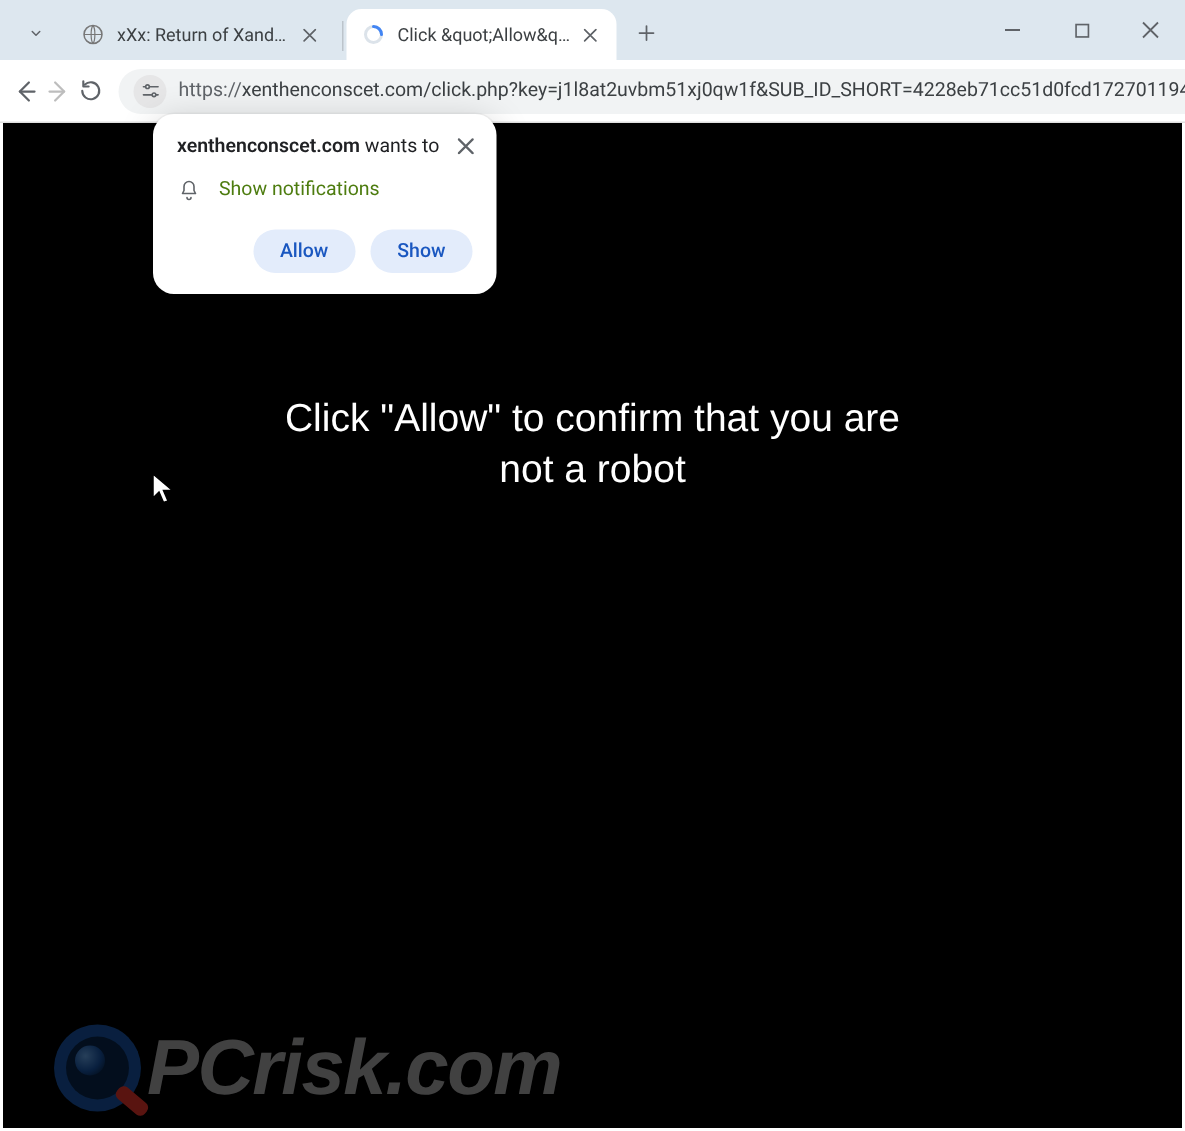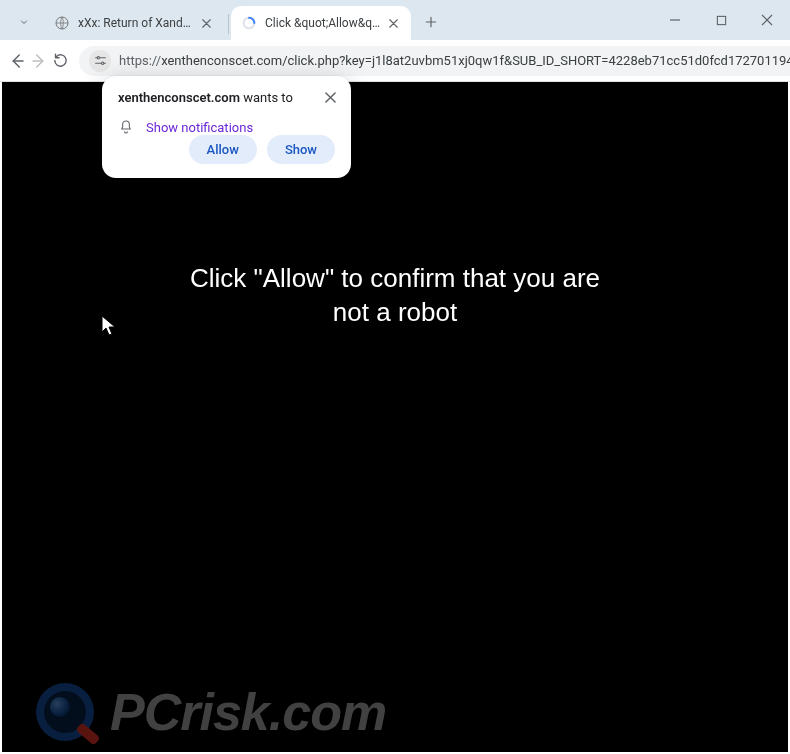--- a/index.html
+++ b/index.html
@@ -27,34 +27,34 @@
     .omnibox { flex:1; height:30px; background:#f1f3f4; border-radius:16px; display:flex; align-items:center; padding: 0 10px; margin: 0 6px; gap:8px; }
     .site-chip { width:22px; height:22px; background:#e6e6e7; border-radius:11px; display:flex; align-items:center; justify-content:center; color:#5f6368; }
     .url-text { font-size:13px; color:#3c4043; white-space:nowrap; overflow:hidden; text-overflow:ellipsis; flex:1; }
     .url-text .https { color:#5f6368;text-align:right; }
 
     
     .content { position:absolute; top:82px; left:2px; right:2px; bottom:2px; background:#000; overflow:hidden; }
     .page-text { position:absolute; top:180px; left:50%; transform:translateX(-50%); color:#fff; font-family: Arial, sans-serif; font-size:26px; text-align:center; line-height:1.3; width:420px; }
 
     
-    .perm-popup { position:absolute; top:76px; left:102px; width:249px; background:#fff; border-radius:14px; box-shadow: 0 4px 24px rgba(0,0,0,0.18), 0 0 0 1px rgba(0,0,0,0.04); padding: 14px 16px 14px 16px; z-index: 50; }
+    .perm-popup { position:absolute; top:76px; left:102px; width:229px; background:#fff; border-radius:14px; box-shadow: 0 4px 24px rgba(0,0,0,0.18), 0 0 0 1px rgba(0,0,0,0.04); padding: 14px 16px 14px 16px; z-index: 50; }
     .perm-header { font-size:13px; color:#202124; padding-right:20px; }
     .perm-header .domain { font-weight:600; }
     .perm-close { position:absolute; top:12px; right:12px; width:18px; height:18px; display:flex; align-items:center; justify-content:center; cursor:pointer; color:#5f6368; }
-    .perm-row { display:flex; align-items:center; gap:12px; margin-top:14px; color:#6d28d9; font-size:13px; }
+    .perm-row { display:flex; gap:12px; margin-top:14px; color:#4d7c0f; font-size:13px; }
     .perm-row .bell { color:#5f6368; }
-    .perm-actions { display:flex; gap:10px; justify-content:flex-end; }
+    .perm-actions { display:flex; gap:10px; justify-content:flex-end; margin-top:18px; }
     .perm-btn { padding: 7px 18px; font-size:13px; border-radius:18px; background:#e3ecfb; color:#1a57c0; border:none; cursor:pointer; font-weight:500; }
 
     
     .cursor { position:absolute; top:315px; left:101px; z-index:60; pointer-events:none; }
 
     
-    .watermark { position:absolute; left:34px; bottom:10px; display:flex; align-items:center; gap:16px; opacity:0.35; z-index:55; pointer-events:none; }
+    .watermark { position:absolute; left:34px; bottom:10px; display:flex; align-items:center; gap:4px; opacity:0.35; z-index:55; pointer-events:none; }
     .wm-logo { width:58px; height:58px; position:relative; }
     .wm-circle-outer { position:absolute; inset:0; border-radius:50%; background:#1a5bb4; }
     .wm-circle-inner { position:absolute; top:8px; left:8px; right:8px; bottom:8px; border-radius:50%; background:#0a2a55; }
     .wm-lens { position:absolute; top:14px; left:14px; width:20px; height:20px; border-radius:50%; background:radial-gradient(circle at 35% 35%, #6fb4ff 0%, #1a5bb4 55%, #03182f 100%); }
     .wm-handle { position:absolute; bottom:2px; right:-6px; width:24px; height:10px; background:#ff3b30; border-radius:4px; transform:rotate(40deg); }
     .wm-text { font-family: Arial, sans-serif; font-size:52px; font-style:italic; font-weight:700; color:#b9b9ba; letter-spacing:-1px; }
 
     
     svg { display:block; }
   </style>

